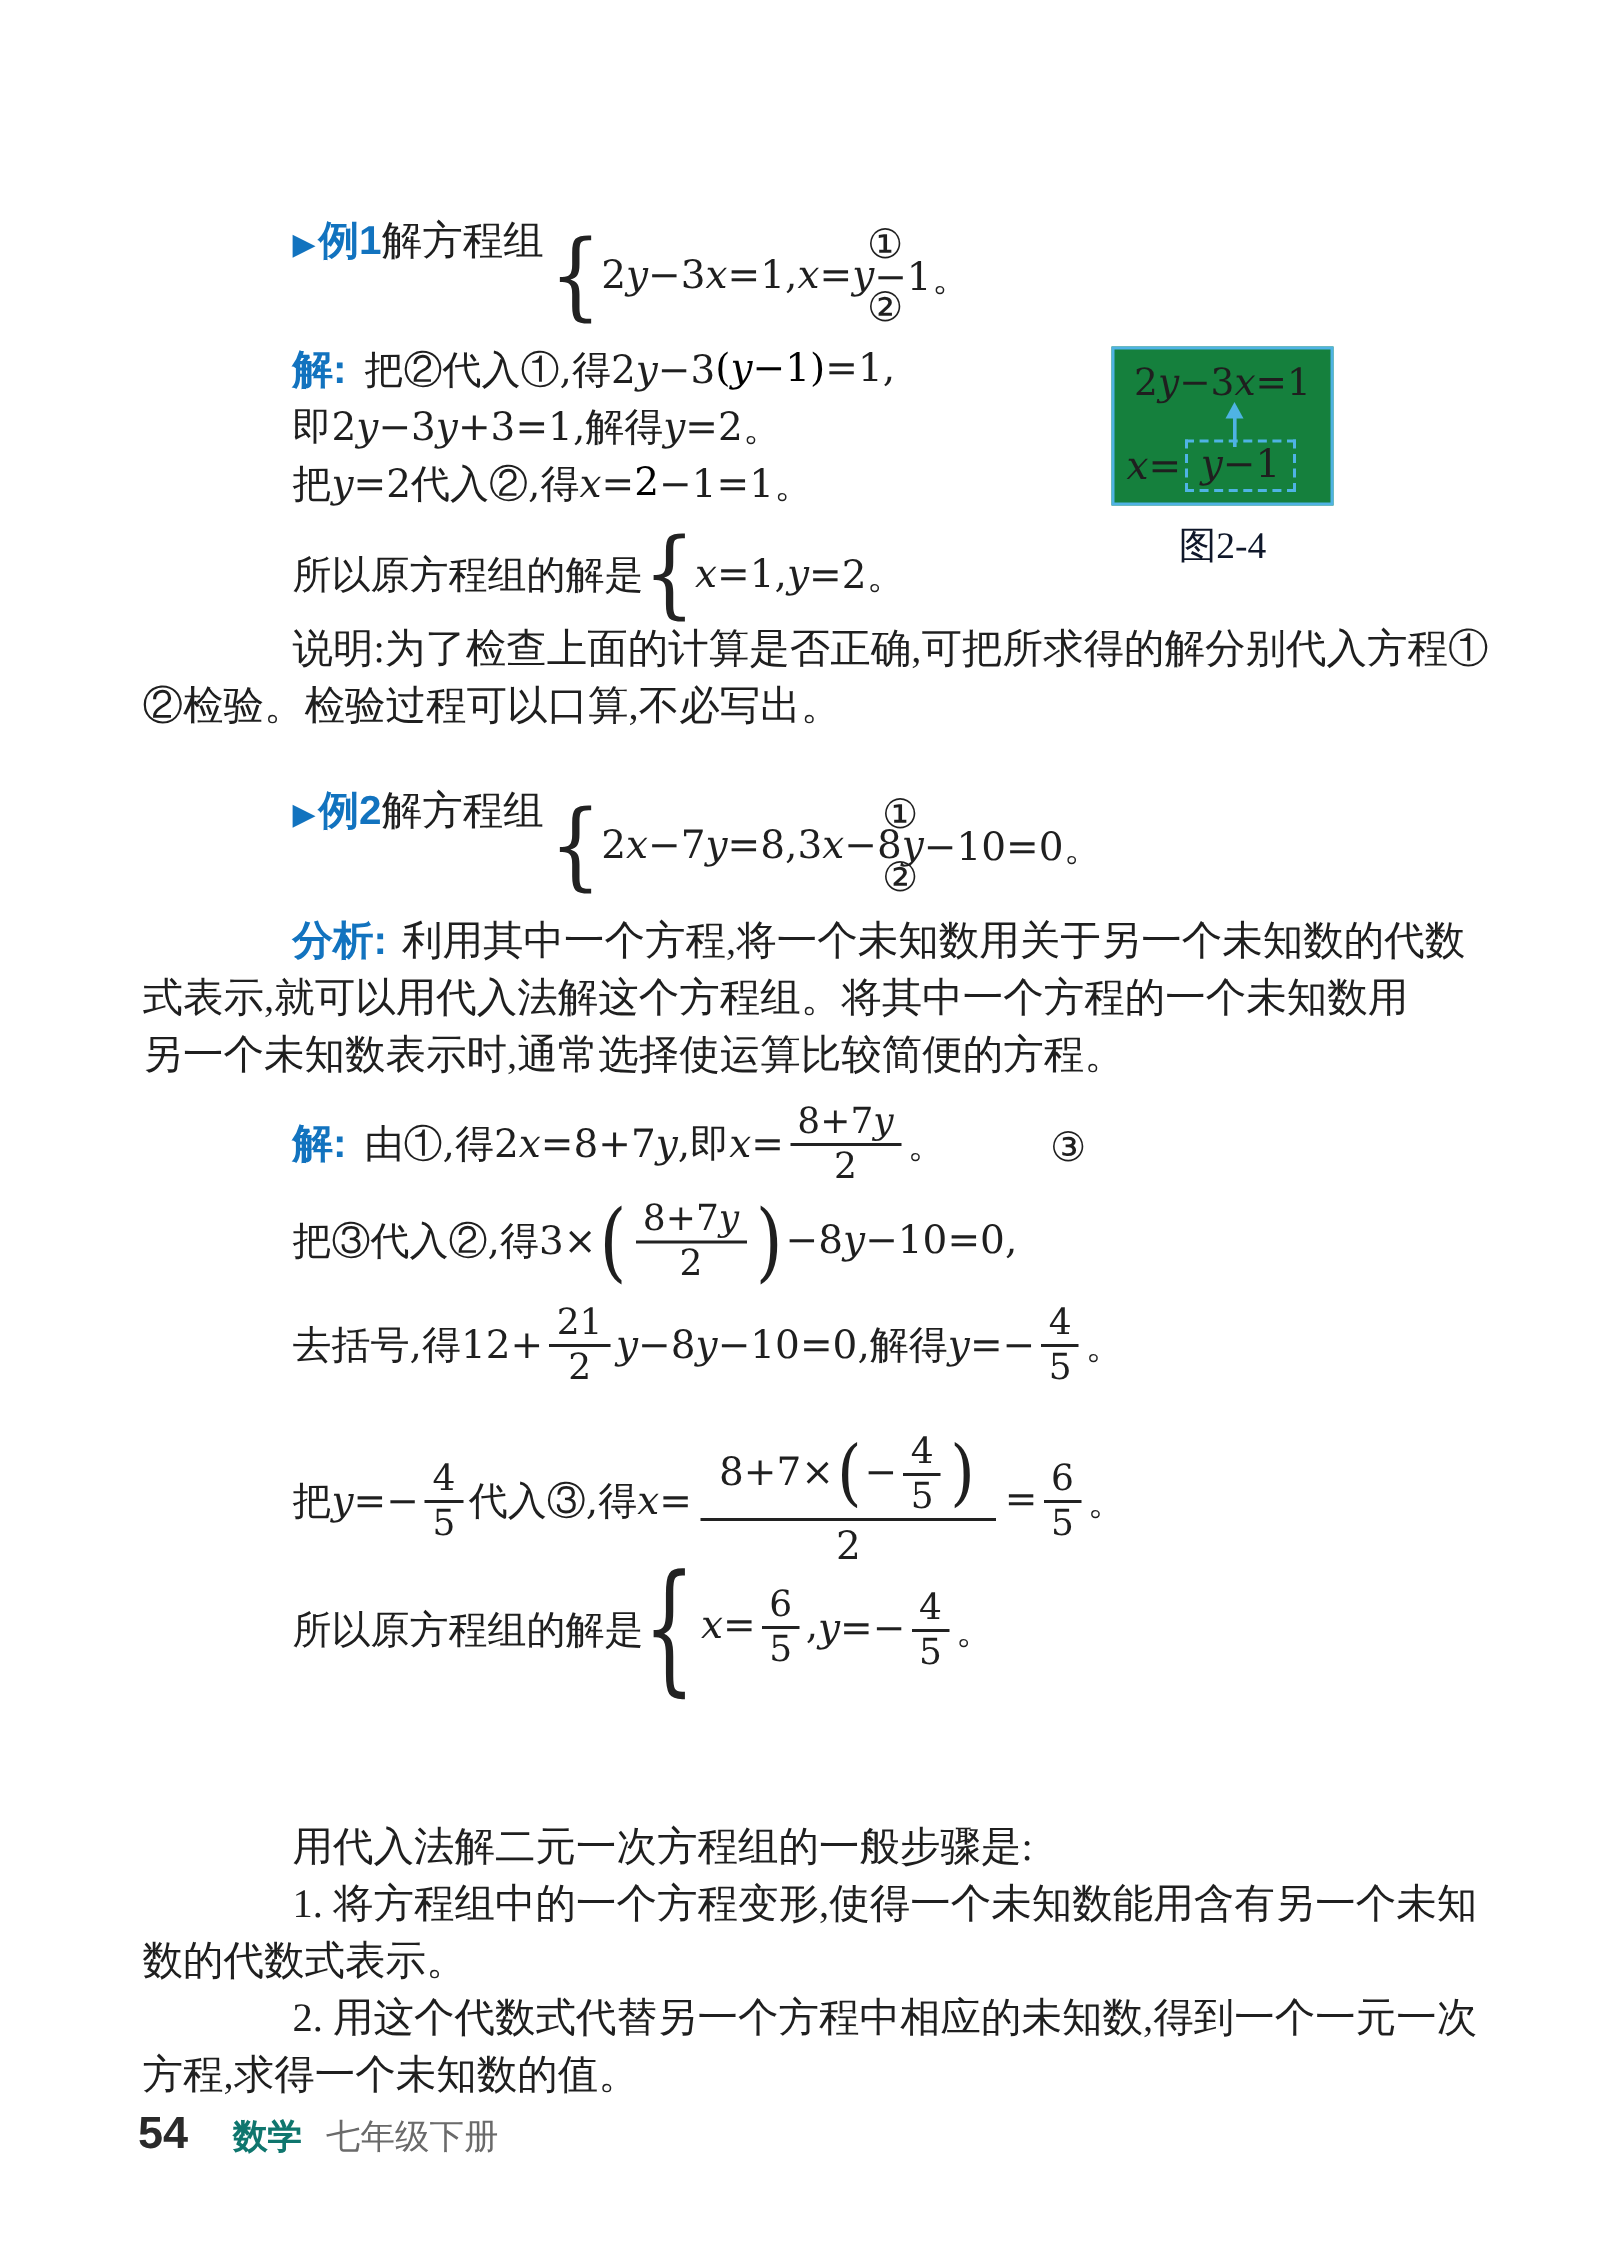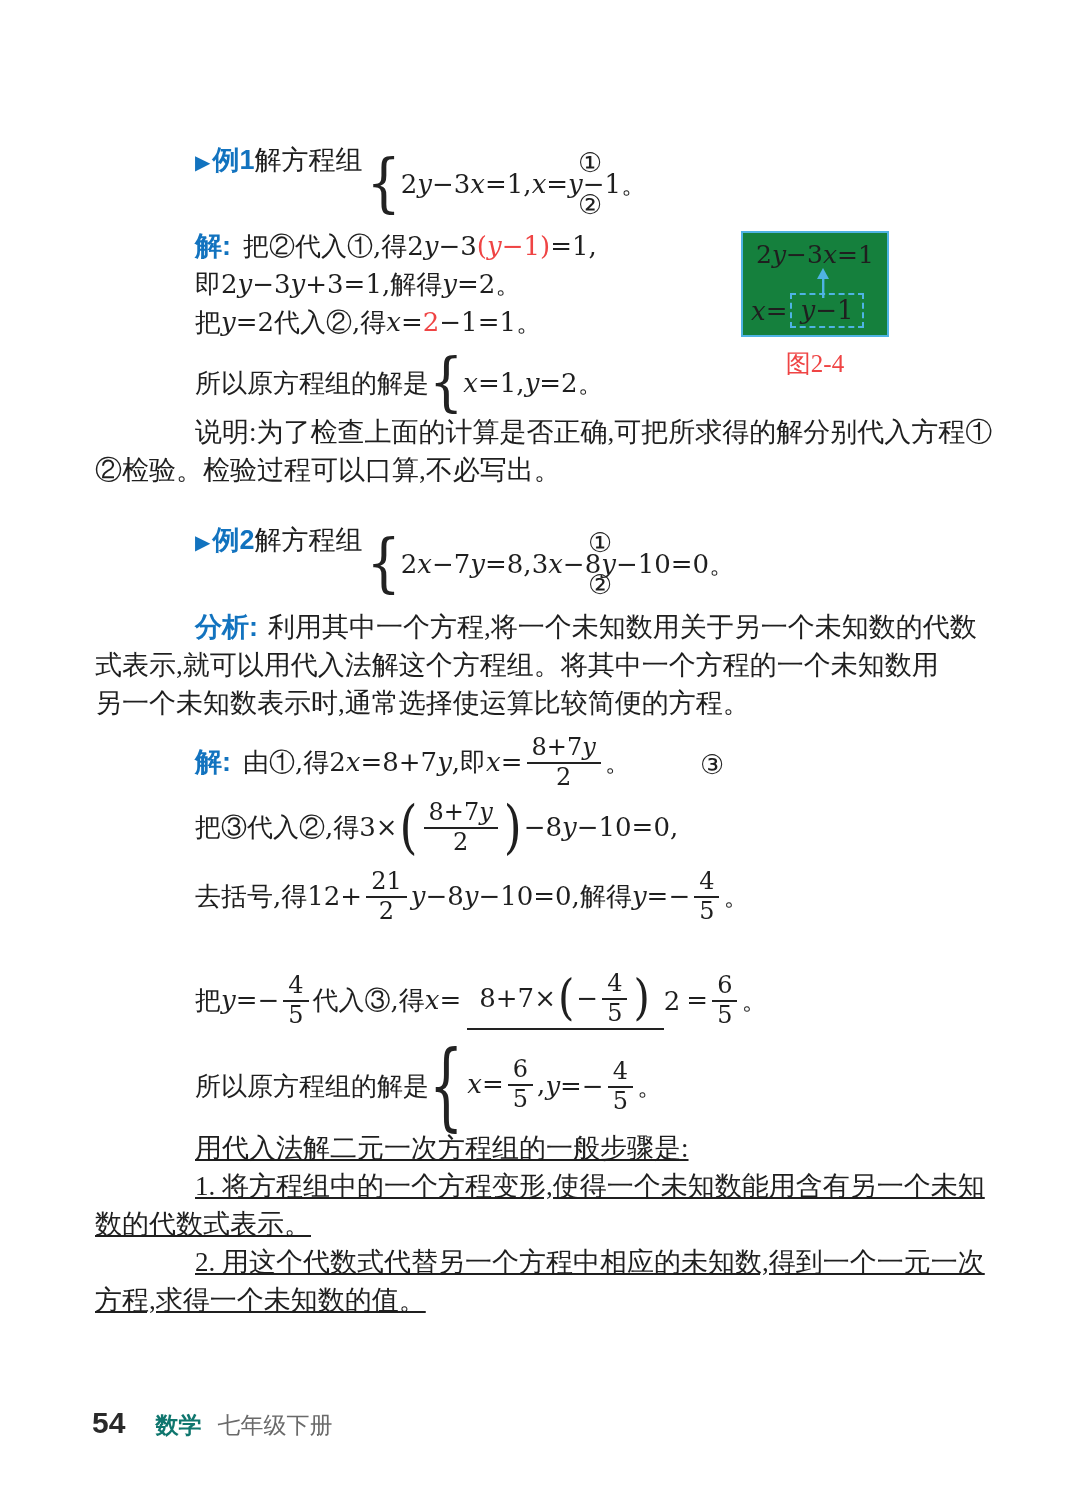--- a/index.html
+++ b/index.html
@@ -5,21 +5,21 @@
   html,body{margin:0;padding:0;background:#e8e8e8;}
   #page{
     position:relative;width:1065px;height:1508px;background:#ffffff;
     font-family:"Liberation Serif","DejaVu Serif",serif;color:#1f1f1f;
     overflow:hidden;margin:0 auto;
   }
   
   .cn{font-size:27px;}
   .mf{font-family:"DejaVu Serif","Liberation Serif",serif;font-size:26px;}
   .mf i{font-family:"DejaVu Serif",serif;font-style:italic;}
-  .hl{color:#ef4444;}
+  .hl{color:#000000;}
   
   .blue-label{
     font-family:"Liberation Sans","DejaVu Sans",sans-serif;
     font-weight:bold;font-size:27px;color:#1273bf;
   }
   .marker{font-size:20px;margin-right:2px;color:#1273bf;}
   
   .ex-head{position:absolute;display:flex;height:84px;}
   #ex1-head{left:195px;top:142px;}
   #ex2-head{left:195px;top:522px;}
@@ -49,42 +49,42 @@
   #s2-3{left:195px;top:866px;height:60px;}
   #s2-4{left:195px;top:948px;height:104px;}
   #s2-5{left:195px;top:1032px;height:108px;}
   #tag3{position:absolute;left:700px;top:749px;font-size:27px;}
   .res-row1{height:52px;display:flex;align-items:center;}
   .res-row2{height:56px;display:flex;align-items:center;}
   
   .frac{display:inline-flex;flex-direction:column;align-items:center;margin:0 4px;line-height:1.12;}
   .frac .fn{font-size:24px;border-bottom:2px solid #222;padding:0 5px 1px;text-align:center;}
   .frac .fd{font-size:24px;padding:0 5px;text-align:center;}
-  .bigfrac{display:inline-flex;flex-direction:row;align-items:center;margin:0 6px;}
+  .bigfrac{display:inline-flex;flex-direction:column;align-items:center;margin:0 6px;}
   .bigfrac .bfn{display:inline-flex;align-items:center;border-bottom:2px solid #222;padding:0 12px 2px;}
   .bigfrac .bfd{font-size:26px;padding-top:2px;}
   .tp{display:inline-block;font-family:"DejaVu Serif",serif;font-size:42px;line-height:1;
       transform:scaleY(1.15);transform-origin:center;margin:0 2px;}
   .bp{display:inline-block;font-family:"DejaVu Serif",serif;font-size:46px;line-height:1;
       transform:scaleY(1.25);transform-origin:center;margin:0 2px;}
   
   #figure-box{position:absolute;left:741px;top:231px;width:144px;height:102px;
               border:2px solid #4fb3e4;background:#15803d;}
   #fig-eq-top{text-align:center;margin-top:7px;font-size:25px;}
   #fig-arrow{position:absolute;left:73px;top:35px;}
   #fig-bottom{position:absolute;left:8px;bottom:7px;display:flex;align-items:center;font-size:25px;}
   #fig-dashed{border:2px dashed #4fb3e4;padding:0 8px 1px;margin-left:3px;}
-  #figure-caption{position:absolute;left:741px;top:347px;width:148px;text-align:center;font-size:25px;color:#ef4444;}
+  #figure-caption{position:absolute;left:741px;top:347px;width:148px;text-align:center;font-size:25px;color:#0f172a;}
   
   .para{position:absolute;left:95px;line-height:38px;font-size:27px;color:#1f1f1f;}
   .para .line{display:block;white-space:nowrap;}
   .indent{padding-left:100px;}
   #note{top:413px;}
   #analysis{top:608px;}
-  #steps{top:1129px;text-decoration:underline;}
+  #steps{top:1212px;}
   .inline-label{margin-right:10px;}
   
   #footer{position:absolute;left:92px;top:1406px;display:flex;align-items:baseline;
           font-family:"Liberation Sans","DejaVu Sans",sans-serif;}
   #footer .num{font-size:30px;font-weight:bold;color:#2a2a2a;}
   #footer .subj{margin-left:30px;font-size:23px;font-weight:bold;color:#0f766e;}
   #footer .vol{margin-left:16px;font-size:23px;color:#6a6a6a;}
 </style>
 </head>
 <body>

